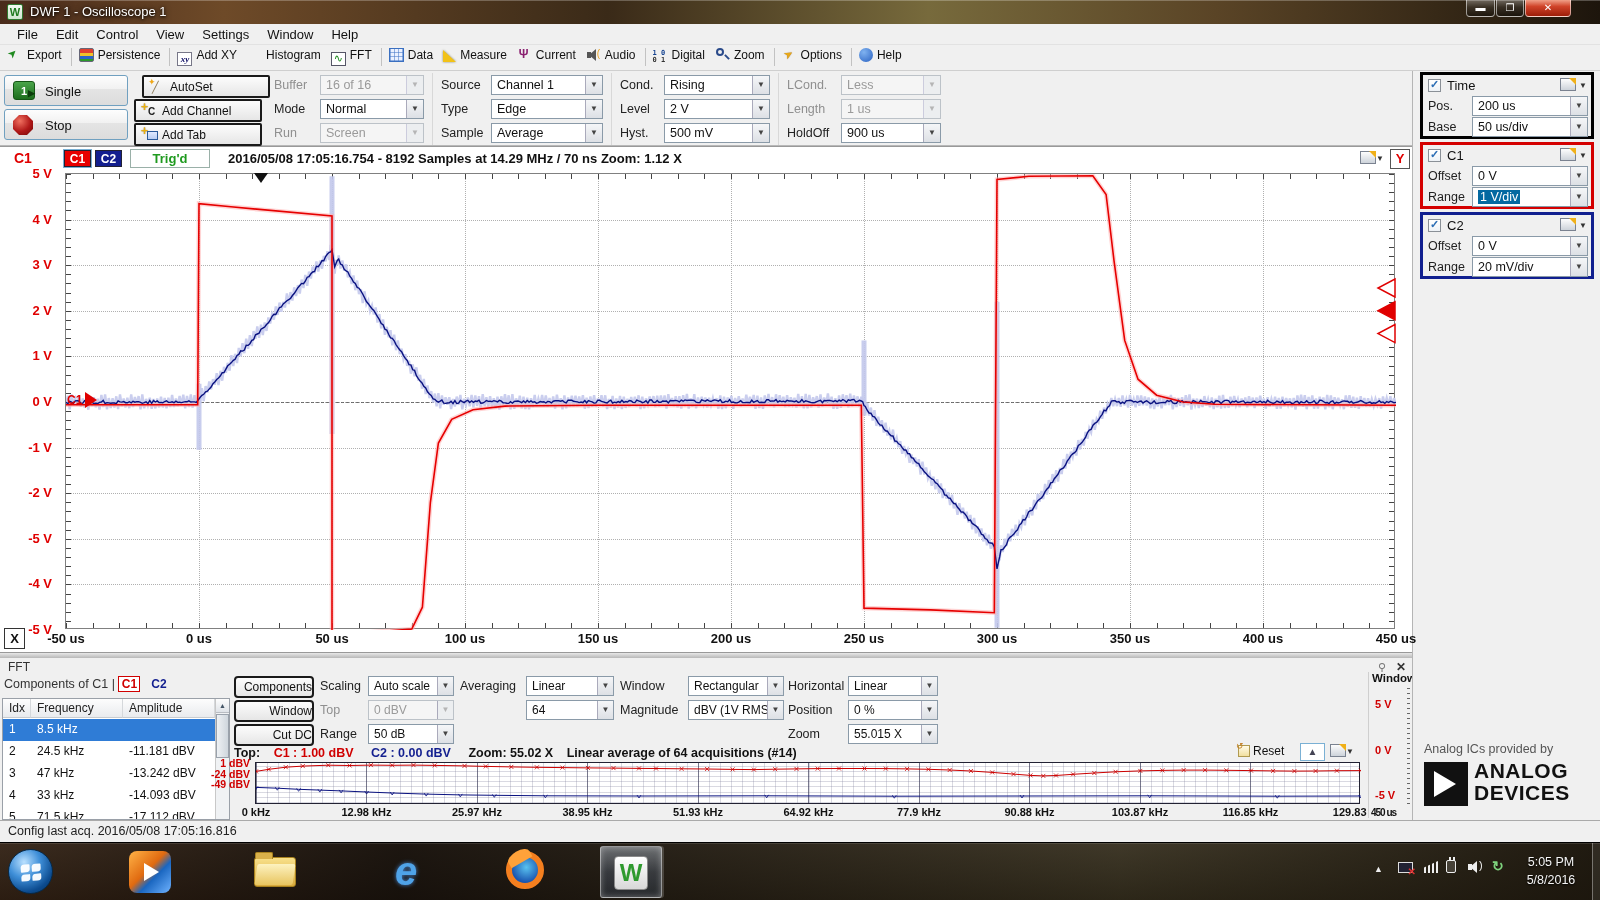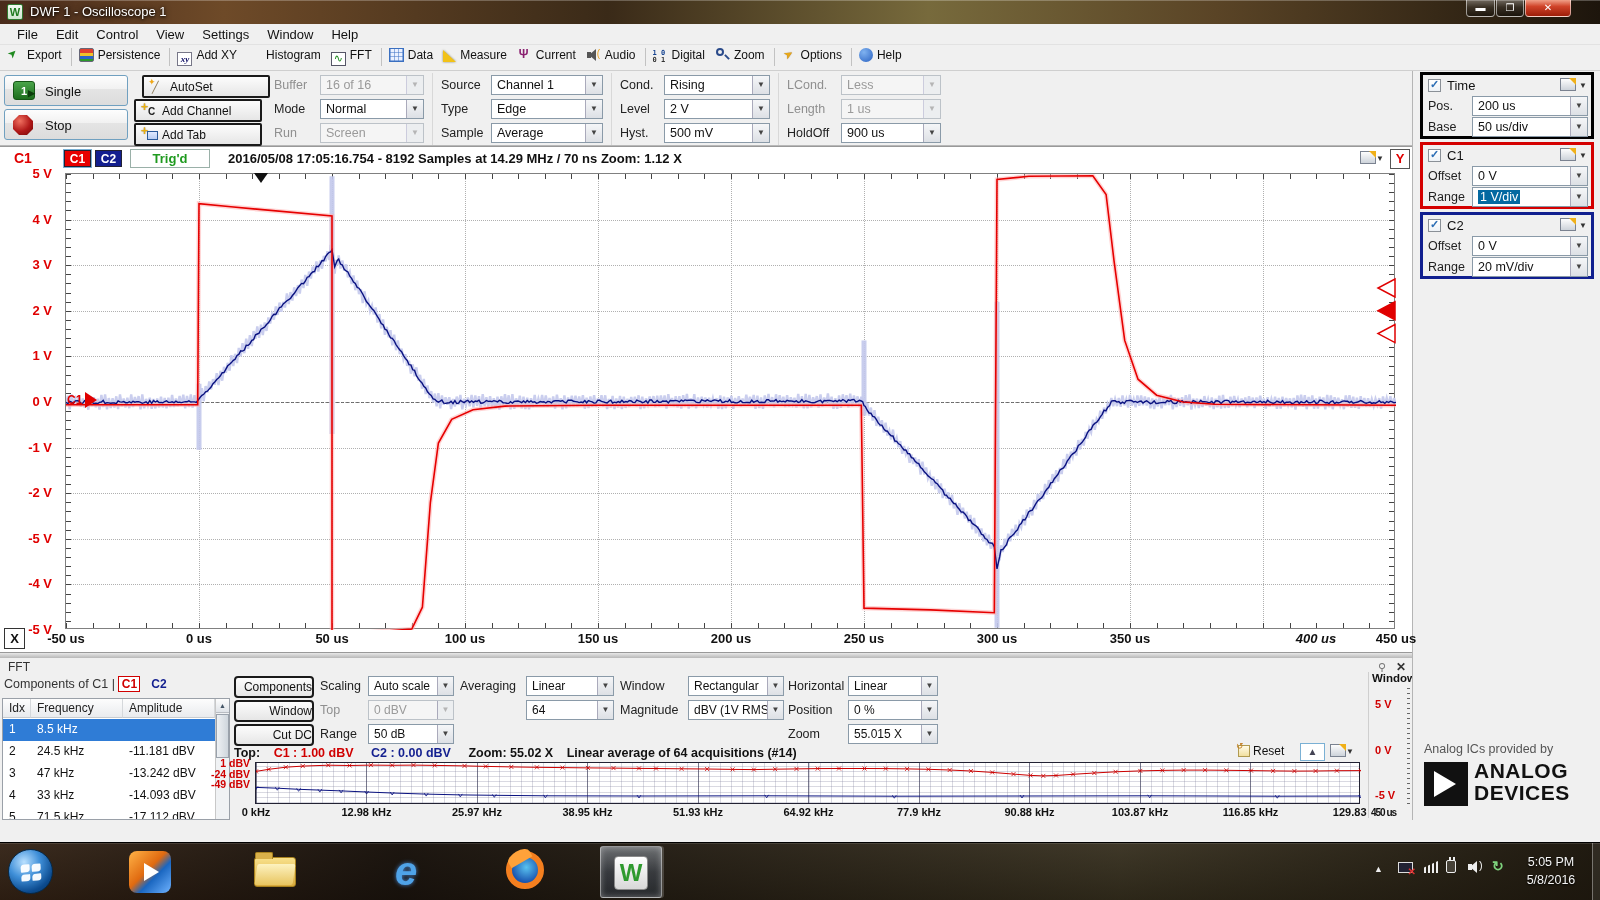--- a/index.html
+++ b/index.html
@@ -485,21 +485,21 @@
     <div id="xlabs">
         <span class="xlab" style="left: 66px;">-50 us</span>
         <span class="xlab" style="left: 199px;">0 us</span>
         <span class="xlab" style="left: 332px;">50 us</span>
         <span class="xlab" style="left: 465px;">100 us</span>
         <span class="xlab" style="left: 598px;">150 us</span>
         <span class="xlab" style="left: 731px;">200 us</span>
         <span class="xlab" style="left: 864px;">250 us</span>
         <span class="xlab" style="left: 997px;">300 us</span>
         <span class="xlab" style="left: 1130px;">350 us</span>
-        <span class="xlab" style="left: 1316px; font-style: italic;">400 us</span>
+        <span class="xlab" style="left: 1263px;">400 us</span>
         <span class="xlab" style="left: 1396px;">450 us</span>
       </div>
     <div id="trig-top"></div>
     <div id="c1-marker"><span>C1</span><span class="tri"></span></div>
     <span id="x-btn">X</span>
   </div>
 
   <div id="splitter"></div>
 
   <div id="fft">
@@ -644,20 +644,23 @@
       </div>
     </div>
 
   <div id="ad">
     <span class="intro">Analog ICs provided by</span>
     <span class="logo"></span>
     <span class="nm nm1">ANALOG</span>
     <span class="nm nm2">DEVICES</span>
   </div>
 
+  <div id="statusbar">
+    <span>Config last acq. 2016/05/08  17:05:16.816</span>
+  </div>
 
   <div id="taskbar">
     <div id="orb">
         <div class="flag">
           <span></span>
           <span></span>
           <span></span>
           <span></span>
         </div>
       </div>

